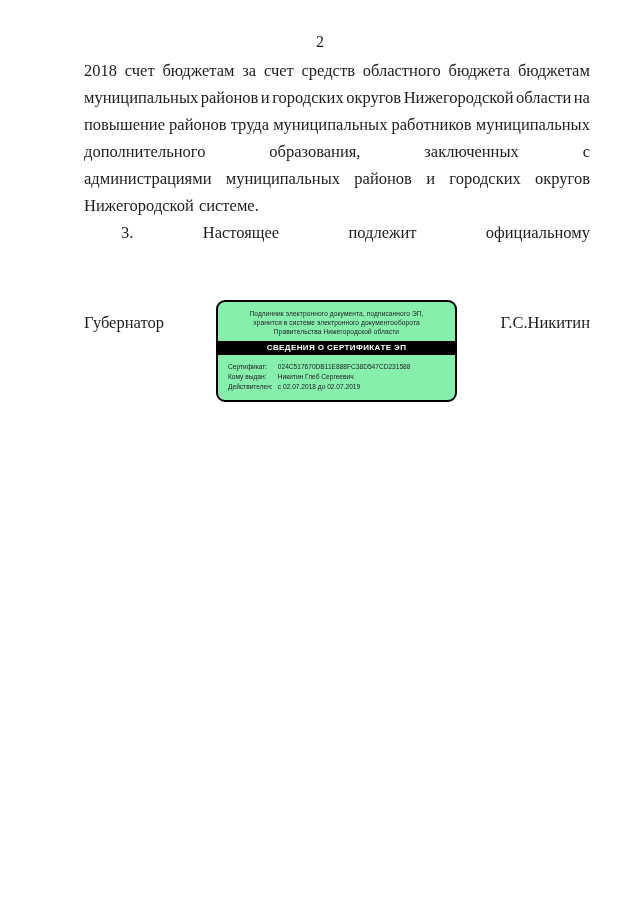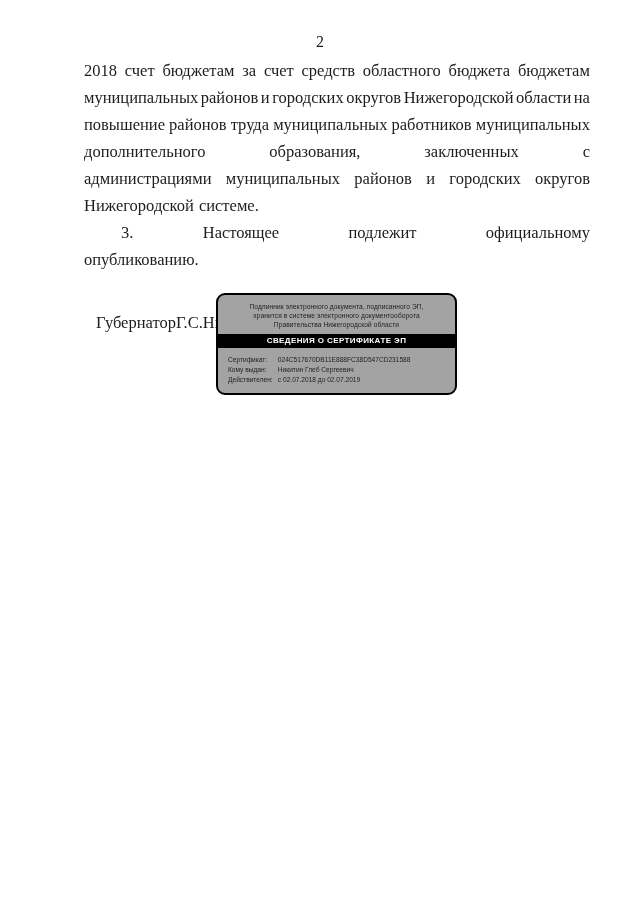--- a/index.html
+++ b/index.html
@@ -39,35 +39,36 @@
     white-space: nowrap;
   }
   .body-line.justify { justify-content: space-between; }
   .body-line.indent { padding-left: 37px; }
   .body-line.justify .word { display: inline-block; }
   .body-line:not(.justify) .word { margin-right: 5px; }
 
   .signature-row {
     position: absolute;
     top: 312px;
-    left: 96px;
+    left: 84px;
     width: 506px;
     display: flex;
+    justify-content: space-between;
     font-size: 16.5px;
     line-height: 22px;
   }
 
   .stamp {
     position: absolute;
     left: 216px;
-    top: 293px;
+    top: 300px;
     width: 241px;
     height: 102px;
     box-sizing: border-box;
-    background: #a3a3a3;
+    background: #86efac;
     border: 2px solid #000000;
     border-radius: 9px;
     font-family: "Liberation Sans", sans-serif;
     color: #222222;
     overflow: hidden;
   }
   .stamp-header {
     padding-top: 7px;
     text-align: center;
     font-size: 6.6px;
@@ -149,23 +150,20 @@
     <div class="body-line">
       <span class="word">Нижегородской</span>
       <span class="word">системе.</span>
     </div>
     <div class="body-line justify indent">
       <span class="word">3.</span>
       <span class="word">Настоящее</span>
       <span class="word">подлежит</span>
       <span class="word">официальному</span>
     </div>
-    <div class="body-line">
-      <span class="word">опубликованию.</span>
-    </div>
   </div>
 
 <div class="signature-row">
   <span>Губернатор</span>
   <span>Г.С.Никитин</span>
 </div>
 
 <div class="stamp">
   <div class="stamp-header">
     <div>Подлинник электронного документа, подписанного ЭП,</div>

